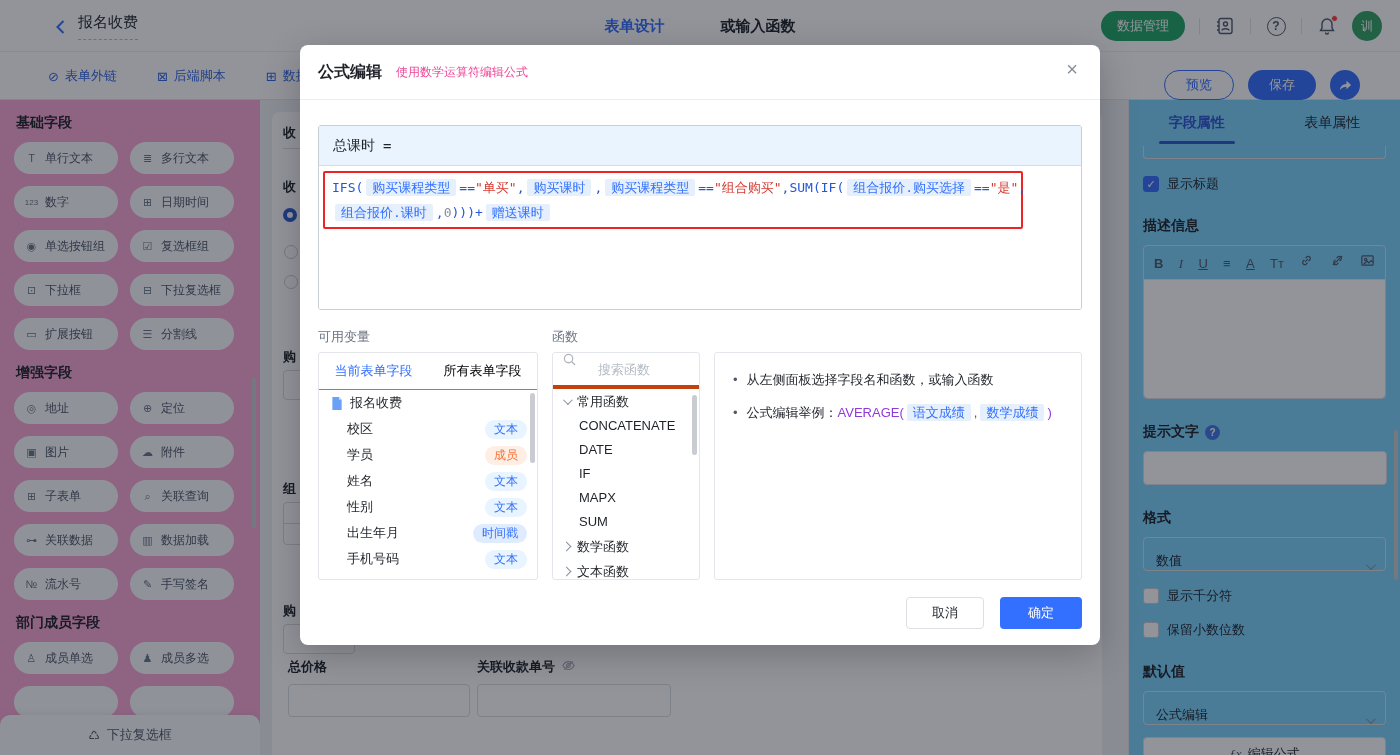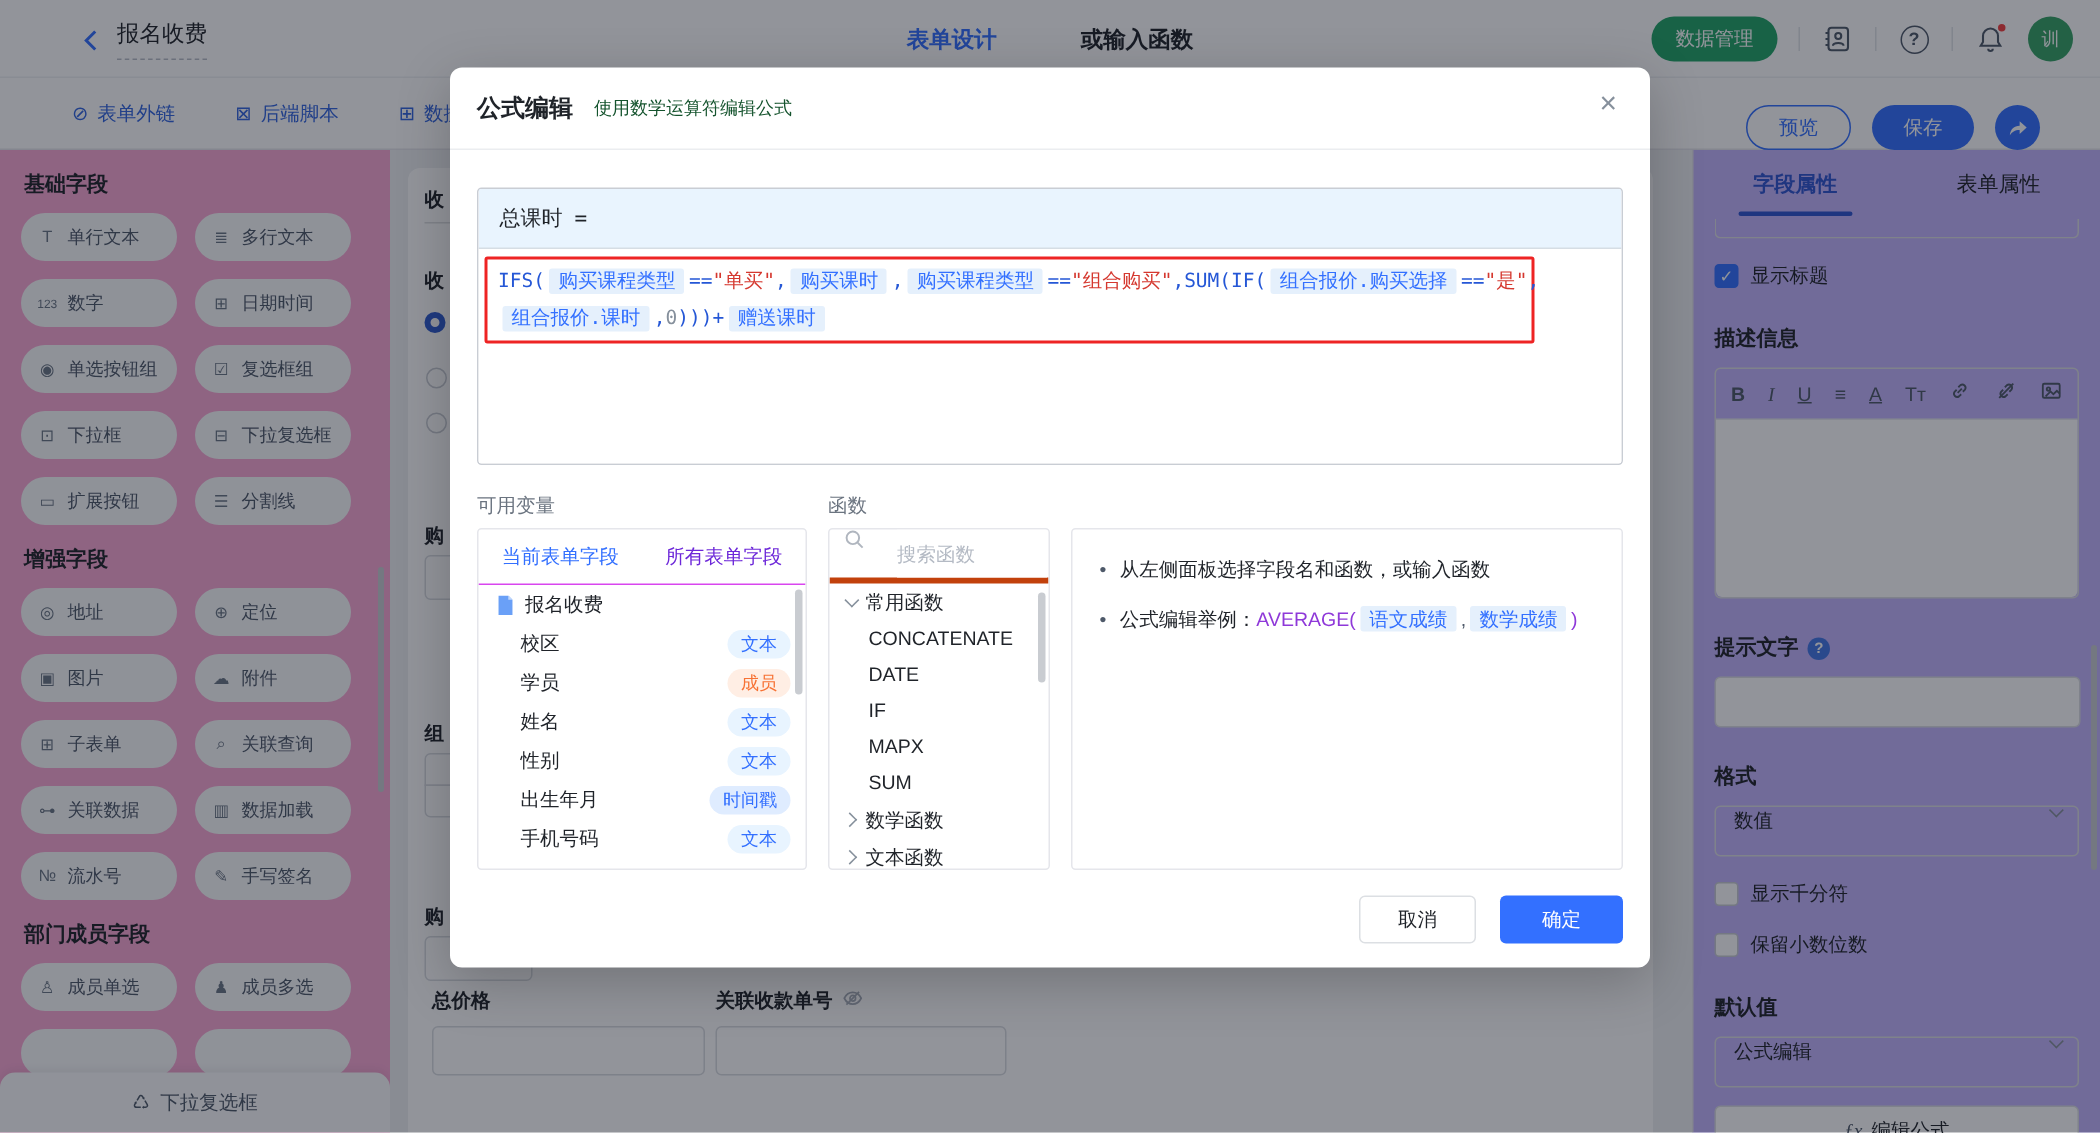--- a/index.html
+++ b/index.html
@@ -54,21 +54,21 @@
   .card { position:absolute; left:12px; top:12px; width:830px; height:643px; background:#fff; border-radius:8px 8px 0 0; }
   .clip-lbl { position:absolute; font-size:13px; font-weight:bold; color:#1f2329; white-space:nowrap; }
   .clip-line { position:absolute; border-bottom:1px solid #dcdee0; width:72px; }
   .clip-box { position:absolute; width:72px; border:1px solid #d9dce1; border-radius:4px; background:#fff; }
   .radio { position:absolute; width:14px; height:14px; border-radius:50%; }
   .radio.on { border:4px solid #2e5bd0; background:#fff; }
   .radio.off { border:1px solid #c9cdd4; background:#fff; }
   .cv-input { position:absolute; height:33px; border:1px solid #d9dce1; border-radius:4px; background:#fff; }
   .eye-ic { display:inline-block; vertical-align:-2px; margin-left:6px; }
   
-  .rpanel { position:absolute; left:1128px; top:100px; width:272px; height:655px; background:#c4b5fd;
+  .rpanel { position:absolute; left:1128px; top:100px; width:272px; height:655px; background:#7dd3fc;
     border-left:1px solid #e5e6eb; }
   .r-tabs { height:44px; display:flex; }
   .r-tab { flex:1; text-align:center; line-height:44px; font-size:14px; color:#1f2329; position:relative; cursor:pointer; }
   .r-tab.active { color:#2f54d0; font-weight:bold; }
   .r-tab.active::after { content:""; position:absolute; left:50%; bottom:0; transform:translateX(-50%);
     width:76px; height:3px; background:#2f54d0; border-radius:2px; }
   .partial-input { margin:2px 14px 0; height:13px; border:1px solid #dcdfe3; border-top:none; border-radius:0 0 4px 4px; }
   .cb-row { display:flex; align-items:center; margin:16px 14px 0; font-size:13px; color:#1f2329; }
   .cb { width:16px; height:16px; border:1px solid #c9cdd4; border-radius:3px; margin-right:8px; flex:none;
     display:flex; align-items:center; justify-content:center; background:#fff; cursor:pointer; }
@@ -78,55 +78,55 @@
     font-weight:bold; display:flex; align-items:center; justify-content:center; }
   .rich { margin:0 14px; border:1px solid #dcdfe3; border-radius:4px; }
   .rich-bar { height:34px; border-bottom:1px solid #e8eaee; display:flex; align-items:center;
     justify-content:space-between; padding:0 10px; }
   .rich-bar .ri { font-size:13px; color:#4e5969; width:18px; text-align:center; cursor:pointer; }
   .ri.it { font-style:italic; font-family:"Liberation Serif",serif; }
   .ri.un, .ri.fc { text-decoration:underline; }
   .rich-area { height:118px; background:#fff; border-radius:0 0 4px 4px; }
   .inp { margin:0 14px; height:34px; width:244px; border:1px solid #dcdfe3; border-radius:4px; font-size:13px; padding:0 10px; }
   .sel { margin:0 14px; height:34px; border:1px solid #dcdfe3; border-radius:4px; display:flex;
-    align-items:flex-start; justify-content:space-between; padding:0 12px; font-size:13px; color:#1f2329; cursor:pointer; }
+    align-items:flex-end; justify-content:space-between; padding:0 12px; font-size:13px; color:#1f2329; cursor:pointer; }
   .chev { display:inline-block; width:7px; height:7px; border-right:1.5px solid #86909c;
     border-bottom:1.5px solid #86909c; transform:rotate(45deg) translateY(-2px); }
   .chev.right { transform:rotate(-45deg); }
   .fx-btn { margin:12px 14px 0; height:34px; border:1px solid #dcdfe3; border-radius:4px; background:#fff;
     display:flex; align-items:center; justify-content:center; gap:6px; font-size:13px; color:#1f2329; cursor:pointer; }
   .fx-g { font-family:"Liberation Serif",serif; font-style:italic; color:#4e5969; }
   .r-thumb { position:absolute; right:2px; top:330px; width:4px; height:150px; border-radius:2px; background:#c9ccd1; }
   
   .overlay { position:absolute; left:0; top:0; width:1400px; height:755px; background:rgba(13,18,30,0.45); z-index:50; }
   .modal { position:absolute; left:300px; top:45px; width:800px; height:600px; background:#fff;
     border-radius:8px; z-index:60; box-shadow:0 10px 36px rgba(0,0,0,.22); }
   .m-head { height:55px; border-bottom:1px solid #ebedf0; display:flex; align-items:center; padding:0 18px; position:relative; }
   .m-title { font-size:16px; font-weight:bold; color:#1f2329; }
-  .m-sub { font-size:12px; color:#14532d; margin-left:14px; }
+  .m-sub { font-size:12px; color:#ec4899; margin-left:14px; }
   .m-close { position:absolute; right:22px; top:14px; font-size:20px; color:#86909c; cursor:pointer; line-height:1; }
   .m-body { padding:0 18px; }
   .editor { margin-top:25px; border:1px solid #c9cdd4; border-radius:3px; overflow:hidden; }
   .ed-head { height:40px; background:#e9f4fe; display:flex; align-items:center; padding:0 14px;
     font-size:14px; color:#1f2329; border-bottom:1px solid #d6dde4; font-family:"DejaVu Sans Mono",monospace; }
   .ed-body { height:143px; background:#fff; padding:5px 4px; }
   .red-box { display:inline-block; border:2px solid #ee2424; border-radius:2px; padding:2px 7px; max-width:700px; }
   .fline { font-family:"DejaVu Sans Mono",monospace; font-size:13px; line-height:25px; white-space:nowrap; }
   .tk-fn,.tk-op { color:#2557d6; }
   .tk-str { color:#d5382f; }
   .tk-num { color:#86909c; }
   .tk-chip { background:#e5f0fc; color:#3370ff; border-radius:2px; padding:1px 6px; margin:0 3px; cursor:pointer; }
   .cols-labels { display:flex; margin:18px 0 6px; }
   .cols-labels .cl { font-size:13px; color:#6b7480; }
   .cl1 { width:234px; } .cl2 { width:162px; }
   .cols { display:flex; gap:14px; height:228px; }
   .panel-box { border:1px solid #e5e6eb; border-radius:3px; background:#fff; position:relative; overflow:hidden; }
   .vars { width:220px; }
   .v-tabs { display:flex; border-bottom:1px solid #d946ef; }
-  .v-tab { flex:1; text-align:center; font-size:13px; color:#6d28d9; line-height:36px; cursor:pointer; white-space:nowrap; }
+  .v-tab { flex:1; text-align:center; font-size:13px; color:#000000; line-height:36px; cursor:pointer; white-space:nowrap; }
   .v-tab.active { color:#3370ff; }
   .v-row { display:flex; align-items:center; height:26px; font-size:13px; color:#1f2329; padding:0 10px 0 12px; cursor:pointer; }
   .v-row.field { padding-left:28px; }
   .v-row .nm { flex:1; }
   .tpill { font-size:12px; border-radius:10px; padding:1px 9px; }
   .k-text { background:#e8f4ff; color:#3370ff; }
   .k-member { background:#ffeee4; color:#f77234; }
   .k-time { background:#dfecff; color:#3370ff; }
   .v-thumb { position:absolute; right:2px; top:40px; width:5px; height:70px; border-radius:3px; background:#c9ccd1; }
   .fns { width:148px; }

